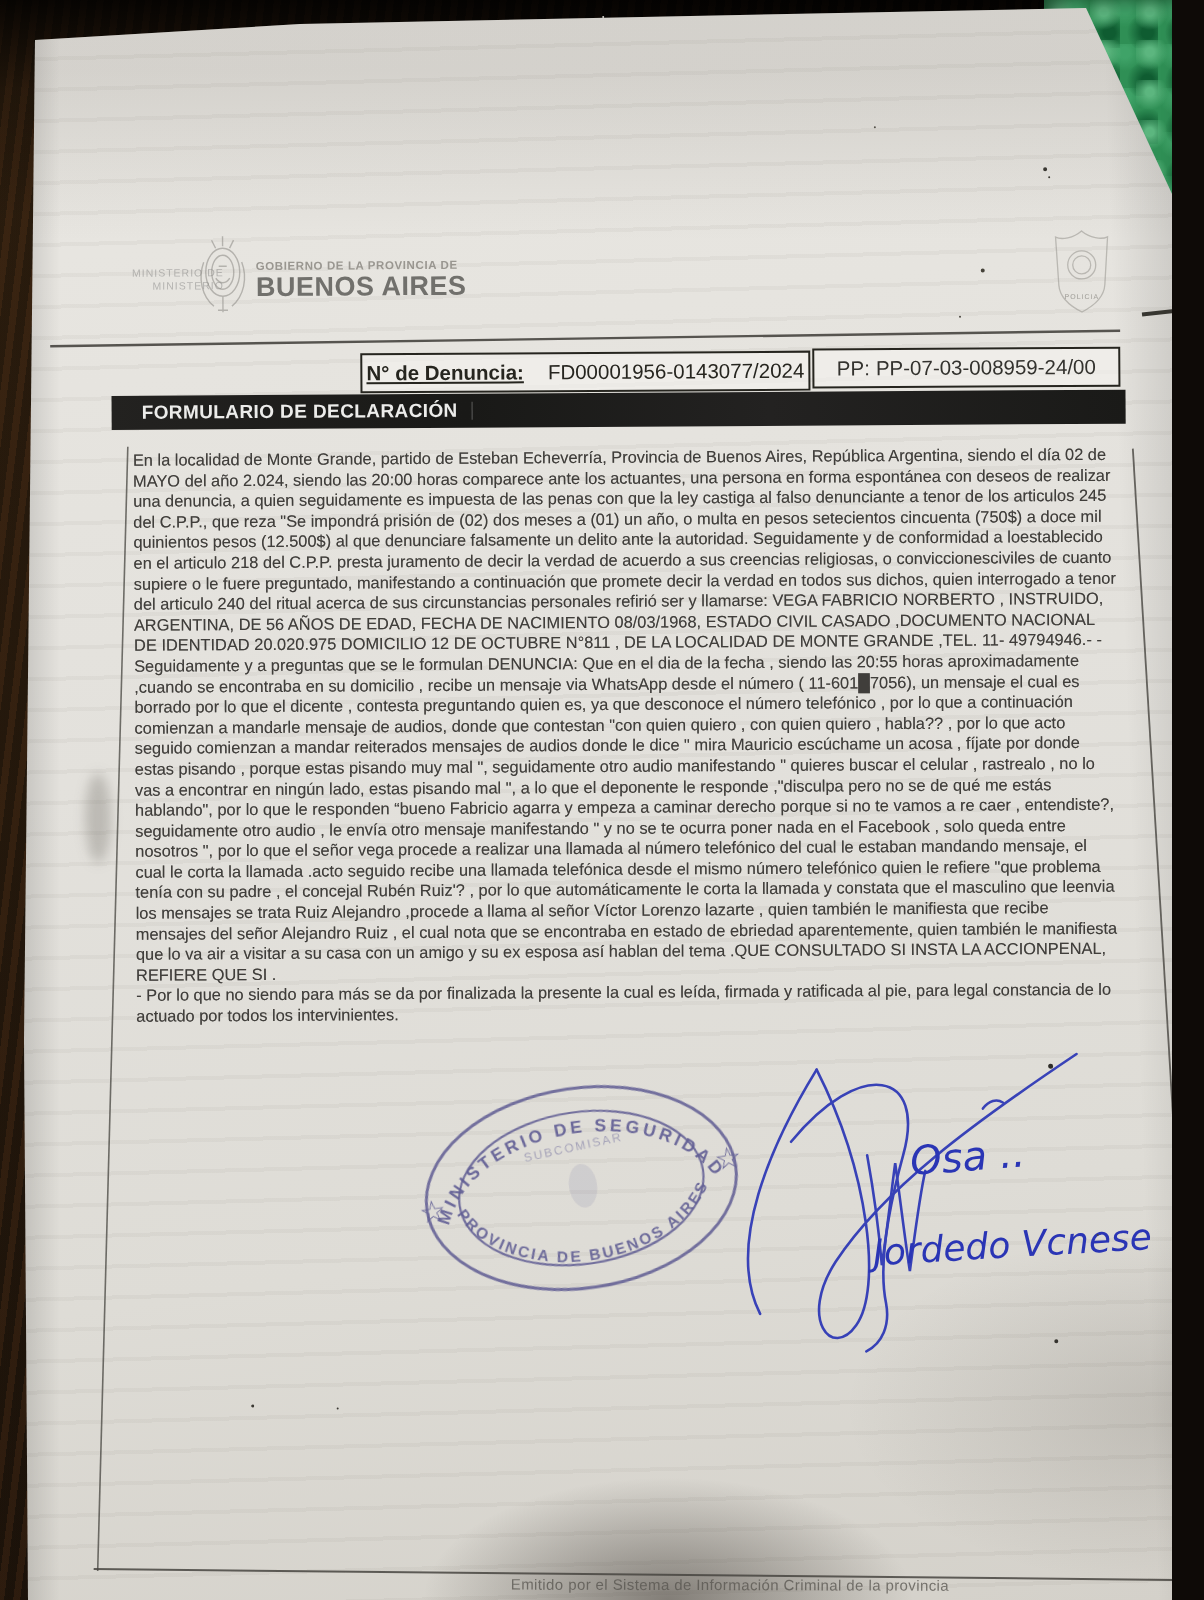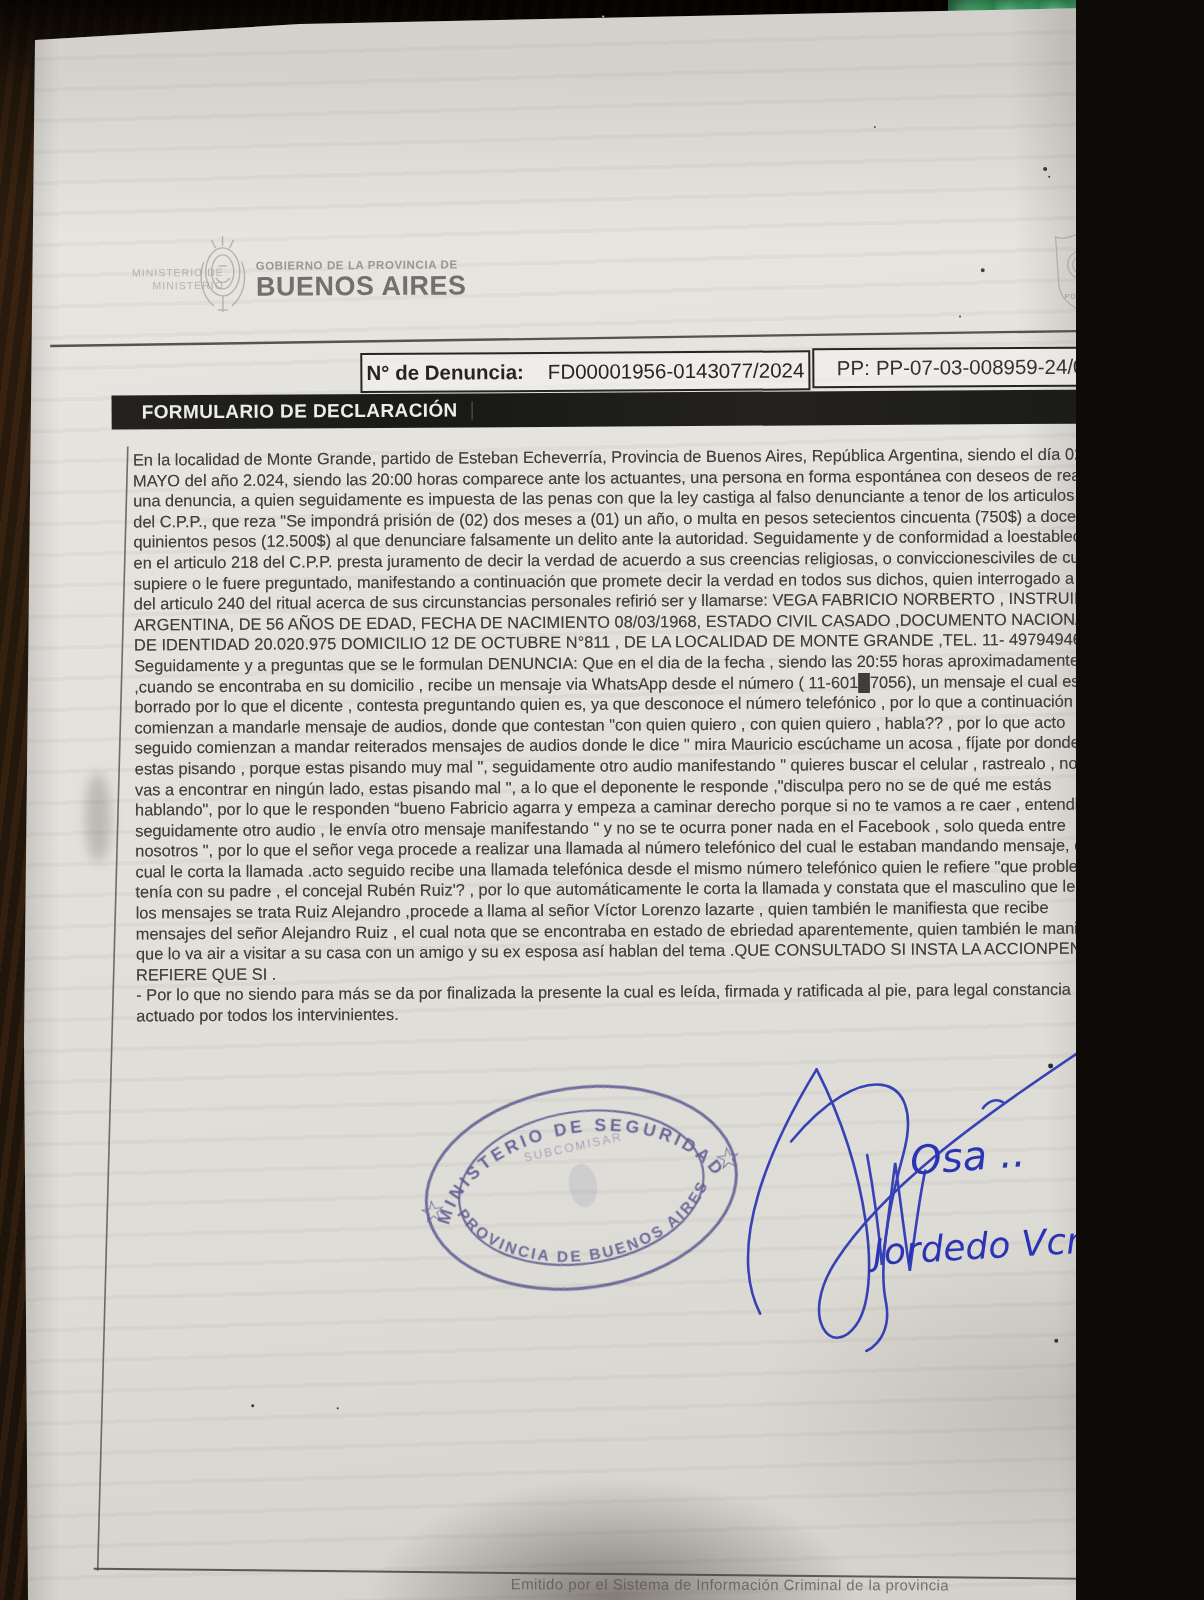--- a/index.html
+++ b/index.html
@@ -1,17 +1,17 @@
 <!DOCTYPE html>
 <html><head>
 <meta charset="utf-8">
 <style>
   html,body{margin:0;padding:0;background:#0e0a07;}
   #canvas{
-    position:relative;width:1076px;height:1600px;overflow:hidden;
+    position:relative;width:1172px;height:1600px;overflow:hidden;
     font-family:"Liberation Sans",sans-serif;
   }
   
   .wood{
     position:absolute;inset:0;
     background:
       linear-gradient(180deg,rgba(0,0,0,.85) 0,rgba(0,0,0,.25) 90px,rgba(0,0,0,0) 220px),
       repeating-linear-gradient(97deg,rgba(88,50,24,.28) 0 7px,rgba(20,12,6,.15) 7px 16px),
       linear-gradient(105deg,#30200f,#1b120a 30%,#120b06 58%,#231509 100%);
   }
@@ -58,21 +58,21 @@
   
   .min-watermark{left:116px;top:264px;font-size:10.5px;letter-spacing:1px;
     line-height:13px;color:rgba(110,110,110,.42);text-align:right;width:110px;}
   .gov{left:258px;top:258px;}
   .gov .l1{font-size:11.5px;letter-spacing:.6px;color:#999690;font-weight:bold;}
   .gov .l2{font-size:27px;letter-spacing:.5px;color:#71706c;font-weight:bold;margin-top:0px;}
   
   .box{border:2px solid #26251f;background:rgba(245,244,240,.6);height:36px;
     display:flex;align-items:center;justify-content:center;color:#26251f;}
   .dnbox{left:362px;top:352px;width:446px;font-size:20.5px;}
-  .dnbox b{margin-right:24px;}
+  .dnbox b{margin-right:24px;text-decoration:underline;}
   .ppbox{left:814px;top:350px;width:304px;font-size:20.5px;color:#33322e;}
   .ppbox b{margin-right:6px;font-weight:normal;}
   
   .bar{left:113px;top:393px;width:1014px;height:34px;
     background:linear-gradient(90deg,#232220,#191917 35%,#232221 65%,#1a1a18);
     display:flex;align-items:center;color:#ececea;}
   .bar .t{font-size:19px;font-weight:bold;letter-spacing:.4px;padding-left:30px;}
   .bar .t:after{content:"";display:inline-block;width:1px;height:18px;
     background:rgba(220,220,220,.35);margin-left:14px;vertical-align:-3px;}
   

